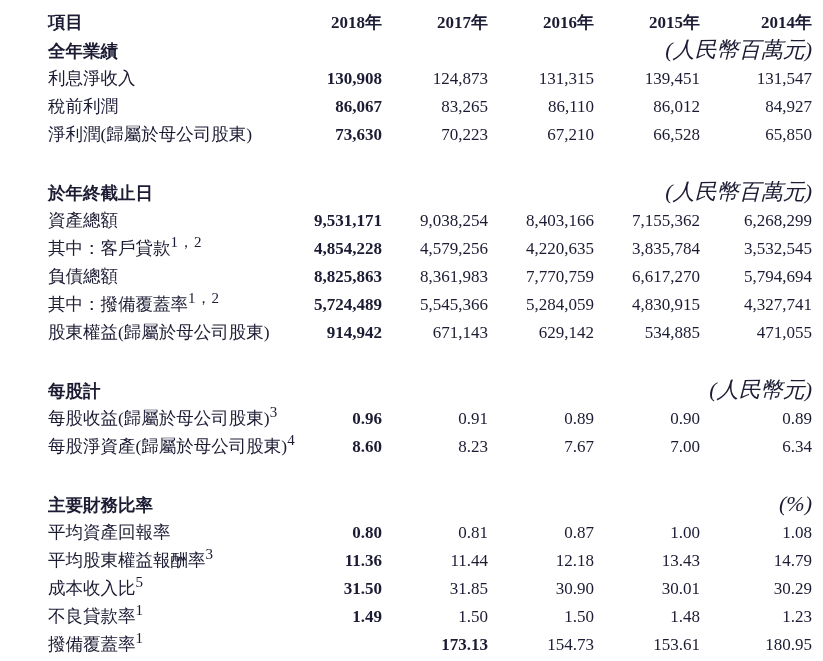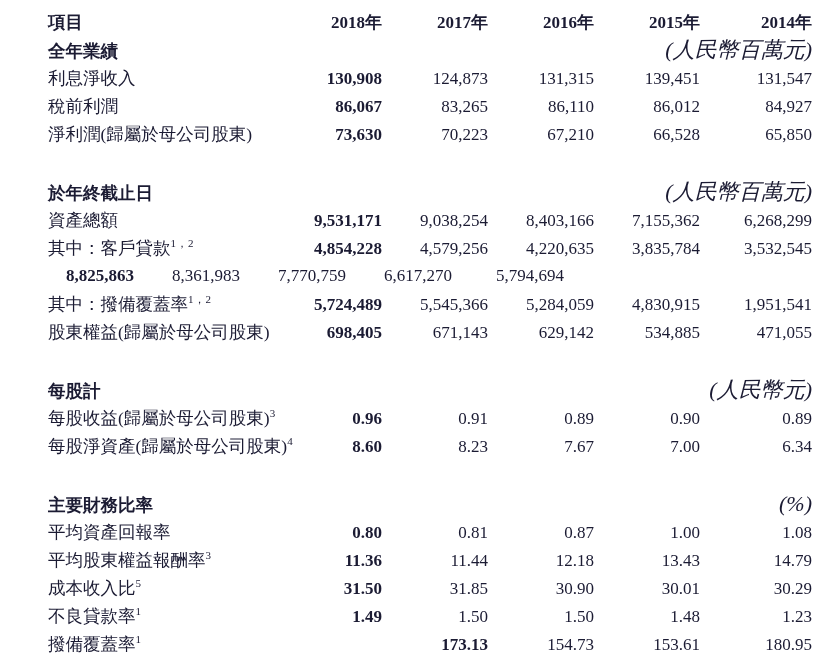--- a/index.html
+++ b/index.html
@@ -30,21 +30,21 @@
   .num.y2014 { width: 112px; }
   .bold { font-weight: 700; }
   .section-gap { margin-top: 30px; }
   .unit-cell {
     flex: 1;
     text-align: right;
     font-style: italic;
     font-weight: 400;
     font-size: 22px;
   }
-  sup { font-size: 11px; line-height: 0; letter-spacing: 0.5px; }
+  sup { font-size: 15px; line-height: 0; letter-spacing: 0.5px; }
 </style>
 </head>
 <body>
 
 <div class="table">
 
   <div class="row bold">
     <div class="label">項目</div>
     <div class="num y2018">2018年</div>
     <div class="num">2017年</div>
@@ -96,37 +96,38 @@
   </div>
   <div class="row">
     <div class="label"><span>其中：客戶貸款</span><sup>1，2</sup></div>
     <div class="num y2018">4,854,228</div>
     <div class="num">4,579,256</div>
     <div class="num">4,220,635</div>
     <div class="num">3,835,784</div>
     <div class="num y2014">3,532,545</div>
   </div>
   <div class="row">
+    <div class="label"><span>負債總額</span><sup></sup></div>
     <div class="num y2018">8,825,863</div>
     <div class="num">8,361,983</div>
     <div class="num">7,770,759</div>
     <div class="num">6,617,270</div>
     <div class="num y2014">5,794,694</div>
   </div>
   <div class="row">
     <div class="label"><span>其中：撥備覆蓋率</span><sup>1，2</sup></div>
     <div class="num y2018">5,724,489</div>
     <div class="num">5,545,366</div>
     <div class="num">5,284,059</div>
     <div class="num">4,830,915</div>
-    <div class="num y2014">1,951,541</div>
+    <div class="num y2014">4,327,741</div>
   </div>
   <div class="row">
     <div class="label"><span>股東權益(歸屬於母公司股東)</span><sup></sup></div>
-    <div class="num y2018">698,405</div>
+    <div class="num y2018">914,942</div>
     <div class="num">671,143</div>
     <div class="num">629,142</div>
     <div class="num">534,885</div>
     <div class="num y2014">471,055</div>
   </div>
 
   <div class="row section-gap">
     <div class="label bold">每股計</div>
     <div class="unit-cell">(人民幣元)</div>
   </div>

